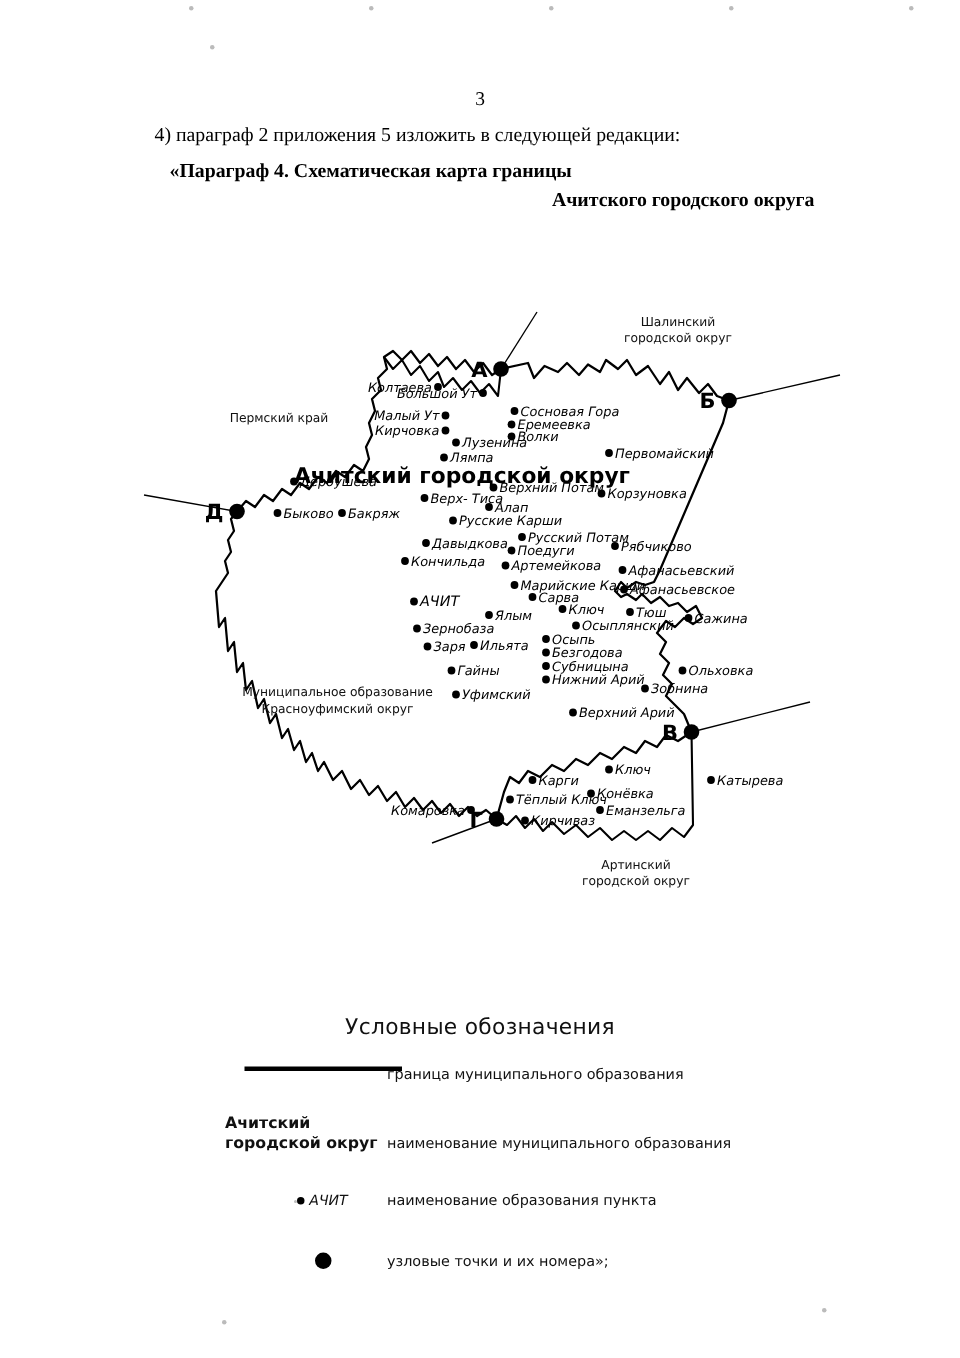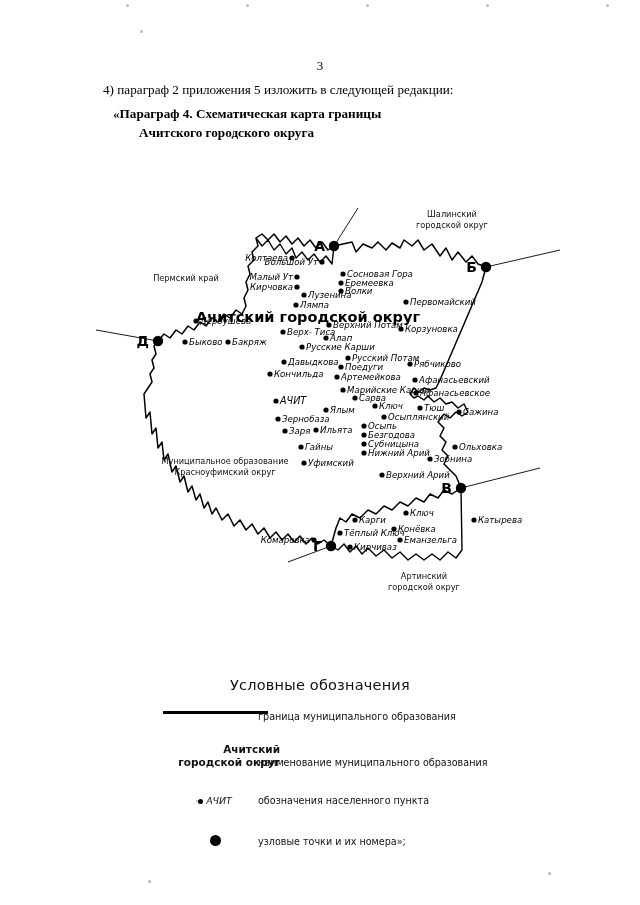--- a/index.html
+++ b/index.html
@@ -21,21 +21,21 @@
   }
   .lead-line{
     position:absolute;top:80px;left:103px;width:440px;
     font-size:13.2px;line-height:19px;
   }
   .title-block{
     position:absolute;top:104px;left:113px;width:430px;
     font-weight:bold;font-size:13.2px;line-height:19px;
   }
   .title-l1{display:block;text-align:left;}
-  .title-l2{display:block;text-align:left;padding-left:26px;}
+  .title-l2{display:block;text-align:right;padding-left:26px;}
   .body-par{
     position:absolute;top:150px;left:92px;width:458px;
     font-size:13.2px;line-height:19px;text-align:justify;
   }
   .body-par .indent{display:inline-block;width:32px;}
 
   
   .map-wrap{
     position:absolute;top:198px;left:0;width:511px;height:420px;
   }
@@ -56,21 +56,21 @@
     font-size:9.6px;color:#111;
   }
   .legend-desc{
     position:absolute;left:258px;width:340px;
     font-size:9.6px;color:#111;
   }
   .rule-line{
     display:block;width:105px;height:3px;background:#000;margin:0 auto;
   }
   .mun-name{
-    font-weight:bold;font-size:10.5px;line-height:13px;text-align:right;
+    font-weight:bold;font-size:10.5px;line-height:13px;text-align:left;
   }
   .pt-sample{font-style:italic;font-size:9.4px;white-space:nowrap;}
   .pt-dot{
     display:inline-block;width:5px;height:5px;border-radius:50%;
     background:#000;vertical-align:middle;margin-right:3px;
   }
   .big-dot{
     display:inline-block;width:11px;height:11px;border-radius:50%;
     background:#000;
   }
@@ -424,21 +424,21 @@
         <div class="mun-name">Ачитский</div>
         <div class="mun-name">городской округ</div>
       </div>
       <div class="legend-desc" style="top:14px;position:absolute;">наименование муниципального образования</div>
     </div>
 
     <div class="legend-row" style="top:140px;">
       <div class="legend-sym">
         <span class="pt-sample"><span class="pt-dot"></span><span>АЧИТ</span></span>
       </div>
-      <div class="legend-desc">обозначения населенного пункта</div>
+      <div class="legend-desc">наименование образования пункта</div>
     </div>
 
     <div class="legend-row" style="top:180px;">
       <div class="legend-sym">
         <span class="big-dot"></span>
       </div>
       <div class="legend-desc" style="top:1px;position:absolute;">узловые точки и их номера»;</div>
     </div>
   </div>
 

